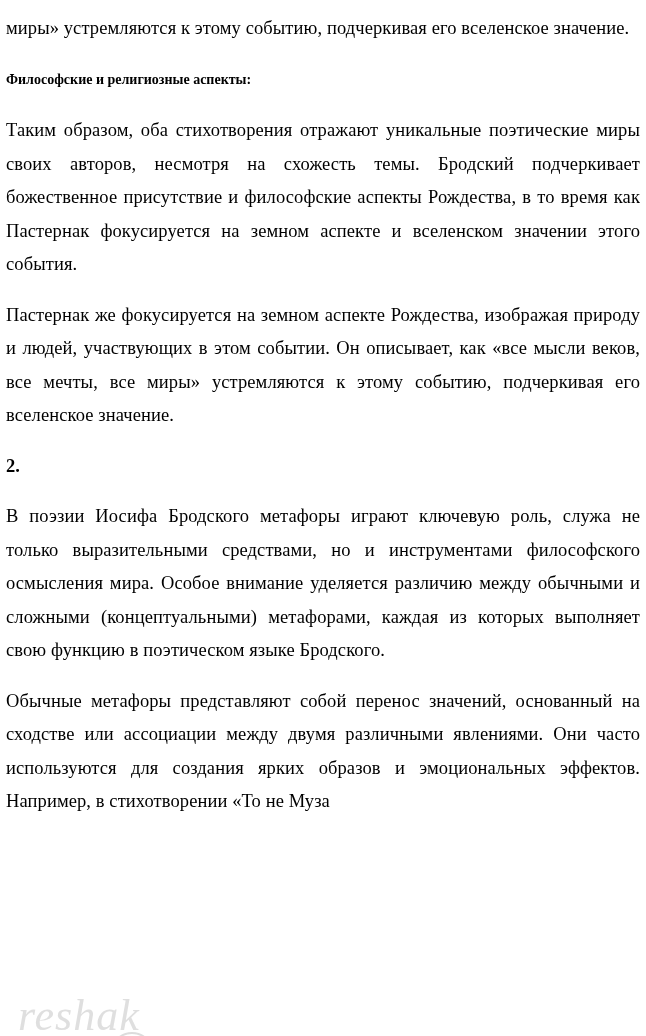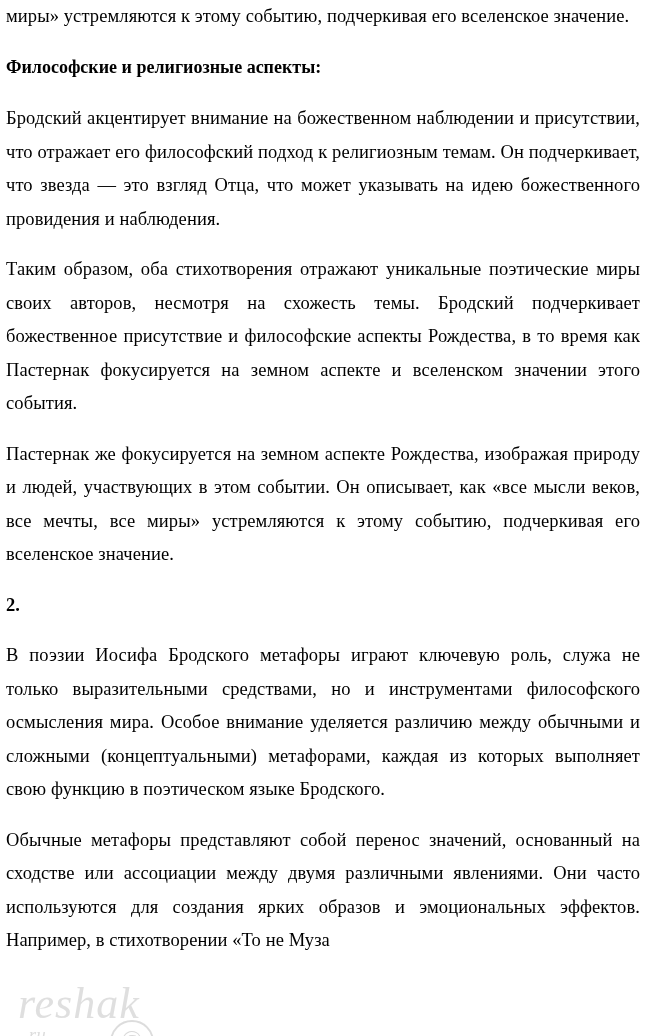--- a/index.html
+++ b/index.html
@@ -28,25 +28,25 @@
   }
   p.para {
     margin: 0 0 17px 0;
     font-size: 18.5px;
     line-height: 33.5px;
     text-align: justify;
     text-justify: inter-word;
     letter-spacing: 0.1px;
   }
   p.first {
-    margin-top: 0;
+    margin-top: 12px;
   }
   p.heading {
     margin: 0 0 18px 0;
-    font-size: 18px;
+    font-size: 14px;
     line-height: 33.5px;
     font-weight: bold;
     text-align: left;
   }
   p.numbered {
     margin: 0 0 17px 0;
     font-size: 18.5px;
     line-height: 33.5px;
     font-weight: bold;
     text-align: left;
@@ -106,21 +106,20 @@
     <div class="wm-sub">.ru</div>
     <div class="wm-c">©</div>
   </div>
 
   <div class="doc">
 
     <p class="para first">миры» устремляются к этому событию, подчеркивая его вселенское значение.</p>
 
     <p class="heading">Философские и религиозные аспекты:</p>
 
-    <p class="para">Бродский акцентирует внимание на божественном наблюдении и присутствии, что отражает его философский подход к религиозным темам. Он подчеркивает, что звезда — это взгляд Отца, что может указывать на идею божественного провидения и наблюдения.</p>
 
     <p class="para">Таким образом, оба стихотворения отражают уникальные поэтические миры своих авторов, несмотря на схожесть темы. Бродский подчеркивает божественное присутствие и философские аспекты Рождества, в то время как Пастернак фокусируется на земном аспекте и вселенском значении этого события.</p>
 
     <p class="para">Пастернак же фокусируется на земном аспекте Рождества, изображая природу и людей, участвующих в этом событии. Он описывает, как «все мысли веков, все мечты, все миры» устремляются к этому событию, подчеркивая его вселенское значение.</p>
 
     <p class="numbered">2.</p>
 
     <p class="para">В поэзии Иосифа Бродского метафоры играют ключевую роль, служа не только выразительными средствами, но и инструментами философского осмысления мира. Особое внимание уделяется различию между обычными и сложными (концептуальными) метафорами, каждая из которых выполняет свою функцию в поэтическом языке Бродского.</p>
 
     <p class="para"><span class="lead-bold">Обычные метафоры</span><span> представляют собой перенос значений, основанный на сходстве или ассоциации между двумя различными явлениями. Они часто используются для создания ярких образов и эмоциональных эффектов. Например, в стихотворении «То не Муза</span></p>

